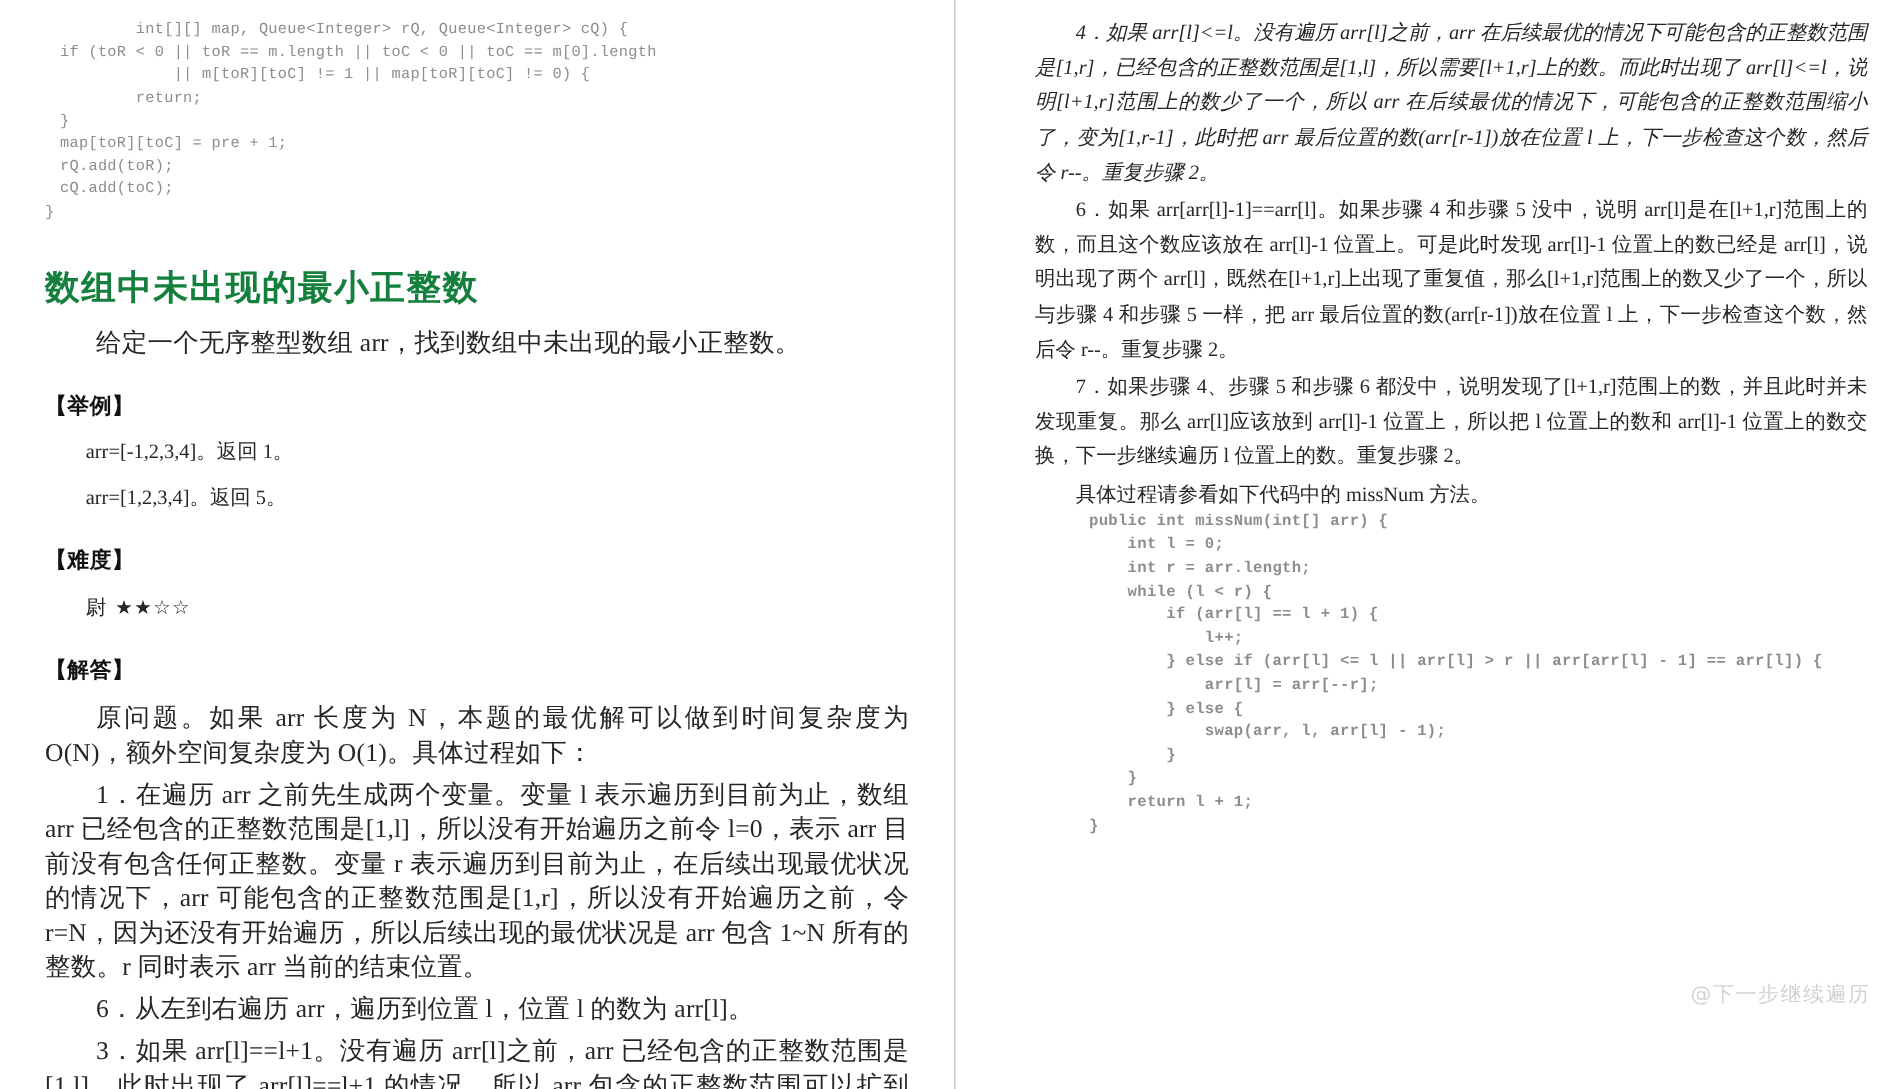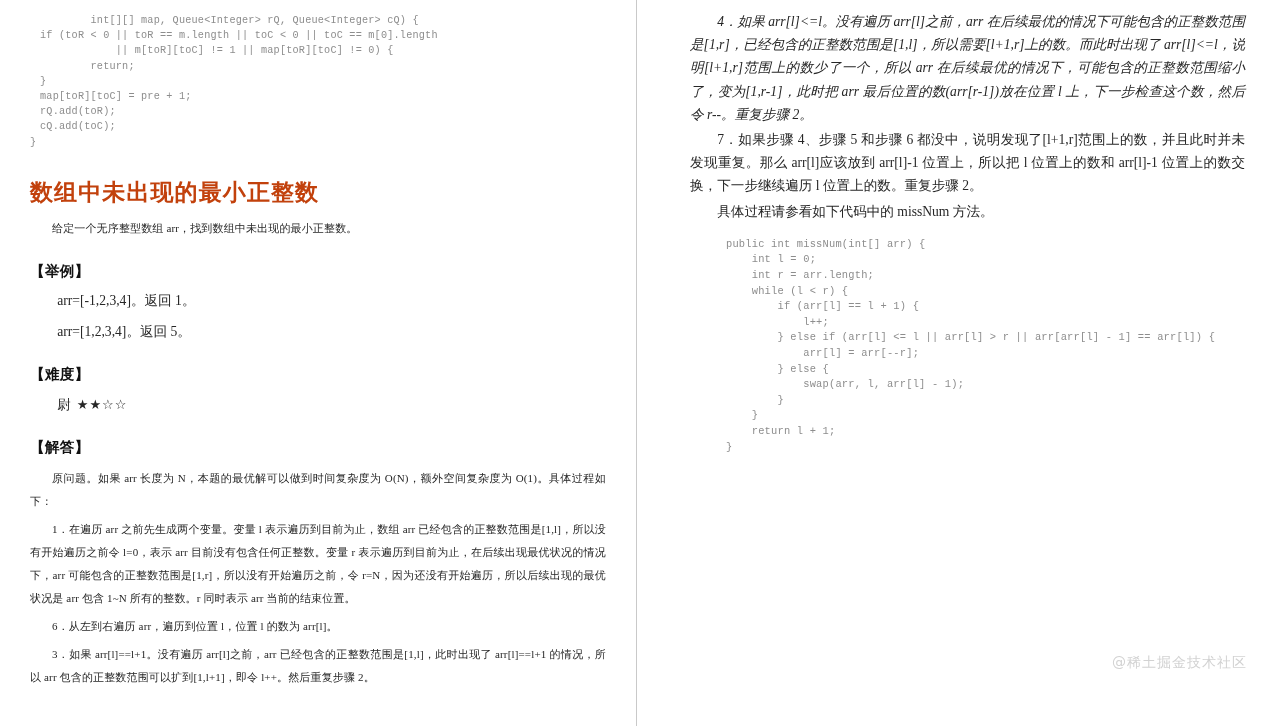--- a/index.html
+++ b/index.html
@@ -62,38 +62,38 @@
     padding-left: 0px;
     font-size: 10.4px;
     line-height: 15.6px;
   }
 
   
   h1.doc-title {
     font-family: "DejaVu Sans", "Liberation Sans", sans-serif;
     font-size: 23px;
     font-weight: bold;
-    color: #c2410c;
+    color: #15803d;
     margin: 27px 0 0 0;
     letter-spacing: 1.1px;
     line-height: 30px;
   }
   h2.sec {
     font-family: "DejaVu Sans", "Liberation Sans", sans-serif;
     font-size: 14.5px;
     font-weight: bold;
     color: #111111;
     margin: 21px 0 0 0;
     line-height: 20px;
     letter-spacing: 0.4px;
   }
 
   
   p.body {
-    font-size: 11px;
+    font-size: 17px;
     line-height: 23px;
     margin: 10px 0 0 0;
     color: #262626;
     text-align: justify;
     letter-spacing: 0.15px;
   }
   p.indent { text-indent: 2em; }
   p.tight { margin-top: 5px; }
 
   .example-line {
@@ -121,21 +121,21 @@
     font-size: 13.6px;
     line-height: 23.2px;
     margin: 0 0 0 0;
     color: #262626;
     text-align: justify;
     text-indent: 2em;
   }
   .right-para + .right-para { margin-top: 2px; }
   .rp-first { margin-top: 8px; }
 
-  .code-wrap-right { margin-top: 14px; padding-left: 36px; }
+  .code-wrap-right { padding-left: 36px; font-weight: bold; }
 
   .watermark {
     position: absolute;
     right: 16px;
     bottom: 8px;
     font-family: "DejaVu Sans", "Liberation Sans", sans-serif;
     font-size: 14px;
     color: #d2d2d2;
     letter-spacing: 1px;
     white-space: nowrap;
@@ -186,20 +186,21 @@
     <p class="body indent tight">3．如果 arr[l]==l+1。没有遍历 arr[l]之前，arr 已经包含的正整数范围是[1,l]，此时出现了 arr[l]==l+1 的情况，所以 arr 包含的正整数范围可以扩到[1,l+1]，即令 l++。然后重复步骤 2。</p>
   </div>
 
   <div class="divider"></div>
 
   <div class="col col-right">
 
     <p class="right-para rp-first" style="margin-top:10px;font-style:italic;">4．如果 arr[l]&lt;=l。没有遍历 arr[l]之前，arr 在后续最优的情况下可能包含的正整数范围是[1,r]，已经包含的正整数范围是[1,l]，所以需要[l+1,r]上的数。而此时出现了 arr[l]&lt;=l，说明[l+1,r]范围上的数少了一个，所以 arr 在后续最优的情况下，可能包含的正整数范围缩小了，变为[1,r-1]，此时把 arr 最后位置的数(arr[r-1])放在位置 l 上，下一步检查这个数，然后令 r--。重复步骤 2。</p>
 
 
+    <p class="right-para">6．如果 arr[arr[l]-1]==arr[l]。如果步骤 4 和步骤 5 没中，说明 arr[l]是在[l+1,r]范围上的数，而且这个数应该放在 arr[l]-1 位置上。可是此时发现 arr[l]-1 位置上的数已经是 arr[l]，说明出现了两个 arr[l]，既然在[l+1,r]上出现了重复值，那么[l+1,r]范围上的数又少了一个，所以与步骤 4 和步骤 5 一样，把 arr 最后位置的数(arr[r-1])放在位置 l 上，下一步检查这个数，然后令 r--。重复步骤 2。</p>
 
     <p class="right-para">7．如果步骤 4、步骤 5 和步骤 6 都没中，说明发现了[l+1,r]范围上的数，并且此时并未发现重复。那么 arr[l]应该放到 arr[l]-1 位置上，所以把 l 位置上的数和 arr[l]-1 位置上的数交换，下一步继续遍历 l 位置上的数。重复步骤 2。</p>
 
 
     <p class="right-para">具体过程请参看如下代码中的 missNum 方法。</p>
 
     <div class="code-wrap-right">
       <pre class="code code-miss">public int missNum(int[] arr) {
     int l = 0;
     int r = arr.length;
@@ -210,14 +211,14 @@
             arr[l] = arr[--r];
         } else {
             swap(arr, l, arr[l] - 1);
         }
     }
     return l + 1;
 }</pre>
     </div>
   </div>
 
-  <div class="watermark">@稀土掘金技术社区</div>
+  <div class="watermark">@下一步继续遍历</div>
 </div>
 
 </body></html>

